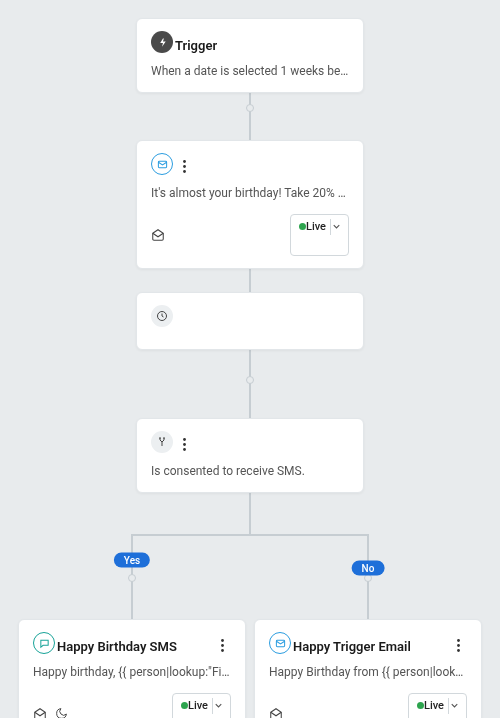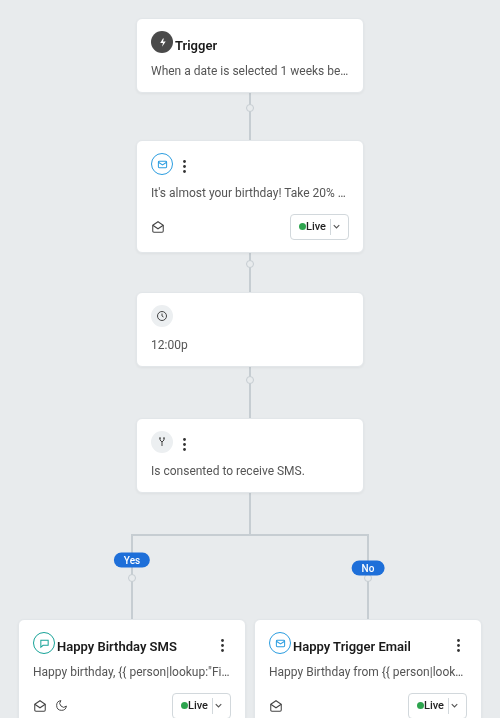--- a/index.html
+++ b/index.html
@@ -77,21 +77,21 @@
   .menu-dots {
     width: 18px; height: 18px;
     display:flex; align-items:center; justify-content:center;
     cursor:pointer;
     color:#333;
   }
   .status-select {
     display:flex; align-items:center; 
     border:1px solid #d2d8dc;
     border-radius:4px;
-    padding:4px 6px 4px 8px;
+    padding:4px 6px 20px 8px;
     font-size:11px;
     cursor:pointer;
     background:#fff;
   }
   .status-dot {
     width:7px;height:7px;border-radius:50%;
     background:#2da44e;
   }
   .status-label { padding-right:4px; font-weight:500; color:#222;}
   .status-divider { width:1px; height:16px; background:#d2d8dc; }
@@ -189,21 +189,20 @@
 
   <div class="card" style="left:136px; top:292px; width:228px;">
     <div class="card-head">
       <div class="icon-circle gray">
         <svg width="12" height="12" viewBox="0 0 24 24" fill="none" stroke="currentColor" stroke-width="2">
             <circle cx="12" cy="12" r="9"></circle>
             <path d="M12 7v5l3 2"></path>
           </svg>
       </div>
     </div>
-    <div class="card-body">12:00p</div>
   </div>
 
   <div class="card" style="left:136px; top:418px; width:228px;">
     <div class="card-head">
       <div class="icon-circle gray">
         <svg width="12" height="12" viewBox="0 0 24 24" fill="none" stroke="currentColor" stroke-width="2">
             <path d="M8 4v4l4 4v8"></path>
             <path d="M16 4v4l-4 4"></path>
             <path d="M6 4h4"></path>
             <path d="M14 4h4"></path>

